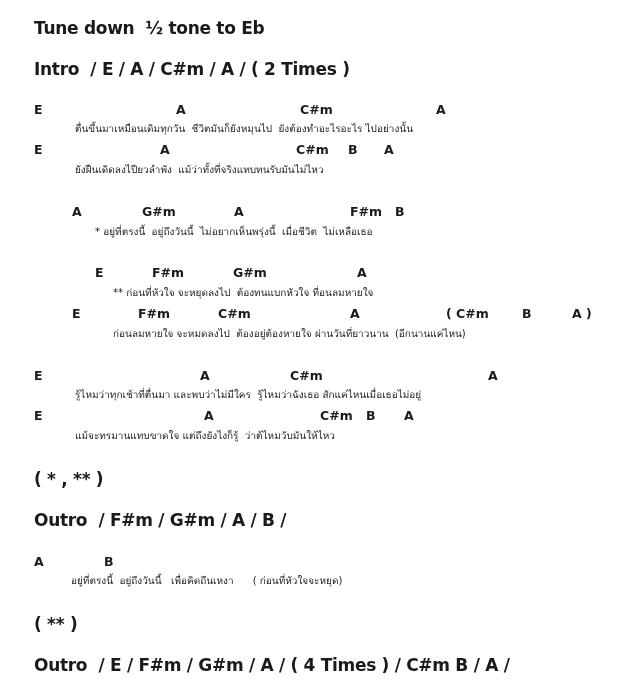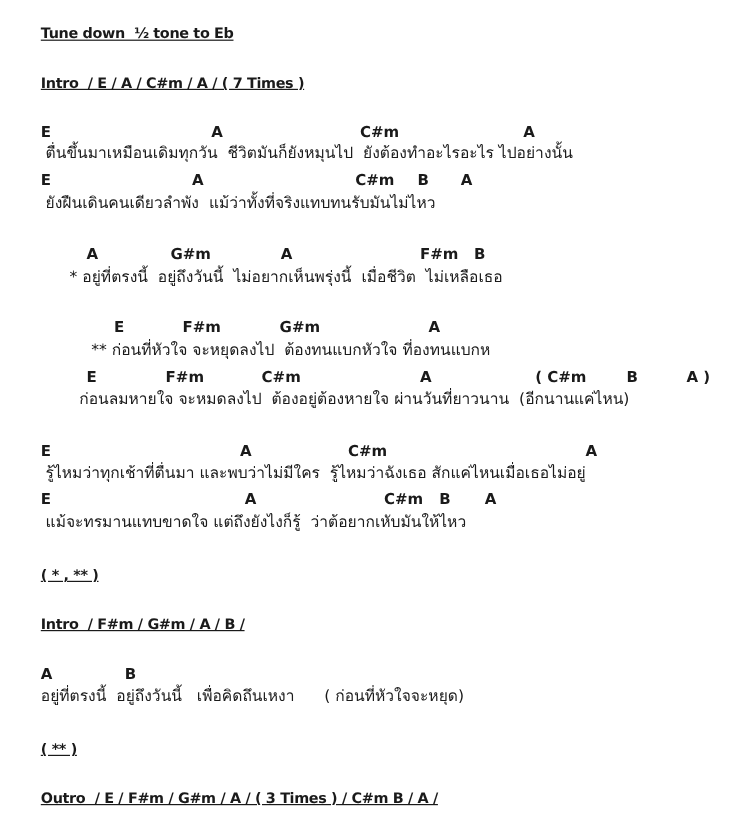--- a/index.html
+++ b/index.html
@@ -1,49 +1,49 @@
 <!DOCTYPE html>
 <html><head>
 <meta charset="utf-8">
 <style>
   html, body { margin: 0; padding: 0; background: #ffffff; }
   body { width: 620px; height: 700px; position: relative; overflow: hidden;
          font-family: "DejaVu Sans", "Liberation Sans", sans-serif; color: #1a1a1a; }
   .line { position: absolute; white-space: pre; line-height: 16px; }
-  .hdr { font-family: "DejaVu Sans", sans-serif; font-weight: bold; font-size: 12px; letter-spacing: -0.3px; text-decoration: underline; }
+  .hdr { font-family: "DejaVu Sans", sans-serif; font-weight: bold; font-size: 17px; letter-spacing: -0.3px; }
   .chord { font-weight: bold; font-size: 12.5px; }
-  .lyric { font-size: 13px; }
+  .lyric { font-size: 10px; margin-left: 37px; }
   .c { position: absolute; }
 </style>
 </head>
 <body>
 
 <div>
   <div class="line hdr" style="left:34px;top:20px">Tune down  ½ tone to Eb</div>
-  <div class="line hdr" style="left:34px;top:61px">Intro  / E / A / C#m / A / ( 7 Times )</div>
+  <div class="line hdr" style="left:34px;top:61px">Intro  / E / A / C#m / A / ( 2 Times )</div>
 
   <div class="line chord" style="left:0;top:102px;width:620px"><span class="c" style="left: 34px;">E</span><span class="c" style="left: 176px;">A</span><span class="c" style="left: 300px;">C#m</span><span class="c" style="left: 436px;">A</span></div>
   <div class="line lyric" style="left:38px;top:121px">ตื่นขึ้นมาเหมือนเดิมทุกวัน  ชีวิตมันก็ยังหมุนไป  ยังต้องทำอะไรอะไร ไปอย่างนั้น</div>
   <div class="line chord" style="left:0;top:142px;width:620px"><span class="c" style="left: 34px;">E</span><span class="c" style="left: 160px;">A</span><span class="c" style="left: 296px;">C#m</span><span class="c" style="left: 348px;">B</span><span class="c" style="left: 384px;">A</span></div>
-  <div class="line lyric" style="left:38px;top:162px">ยังฝืนเดินคนเดียวลำพัง  แม้ว่าทั้งที่จริงแทบทนรับมันไม่ไหว</div>
+  <div class="line lyric" style="left:38px;top:162px">ยังฝืนเดิดลงไปียวลำพัง  แม้ว่าทั้งที่จริงแทบทนรับมันไม่ไหว</div>
 
   <div class="line chord" style="left:0;top:204px;width:620px"><span class="c" style="left: 72px;">A</span><span class="c" style="left: 142px;">G#m</span><span class="c" style="left: 234px;">A</span><span class="c" style="left: 350px;">F#m</span><span class="c" style="left: 395px;">B</span></div>
   <div class="line lyric" style="left:58px;top:224px">* อยู่ที่ตรงนี้  อยู่ถึงวันนี้  ไม่อยากเห็นพรุ่งนี้  เมื่อชีวิต  ไม่เหลือเธอ</div>
 
   <div class="line chord" style="left:0;top:265px;width:620px"><span class="c" style="left: 95px;">E</span><span class="c" style="left: 152px;">F#m</span><span class="c" style="left: 233px;">G#m</span><span class="c" style="left: 357px;">A</span></div>
-  <div class="line lyric" style="left:76px;top:285px">** ก่อนที่หัวใจ จะหยุดลงไป  ต้องทนแบกหัวใจ ที่องทนแบกห</div>
+  <div class="line lyric" style="left:76px;top:285px">** ก่อนที่หัวใจ จะหยุดลงไป  ต้องทนแบกหัวใจ ที่อนลมหายใจ</div>
   <div class="line chord" style="left:0;top:306px;width:620px"><span class="c" style="left: 72px;">E</span><span class="c" style="left: 138px;">F#m</span><span class="c" style="left: 218px;">C#m</span><span class="c" style="left: 350px;">A</span><span class="c" style="left: 446px;">( C#m</span><span class="c" style="left: 522px;">B</span><span class="c" style="left: 572px;">A )</span></div>
-  <div class="line lyric" style="left:66px;top:326px">ก่อนลมหายใจ จะหมดลงไป  ต้องอยู่ต้องหายใจ ผ่านวันที่ยาวนาน  (อีกนานแค่ไหน)</div>
+  <div class="line lyric" style="left:76px;top:326px">ก่อนลมหายใจ จะหมดลงไป  ต้องอยู่ต้องหายใจ ผ่านวันที่ยาวนาน  (อีกนานแค่ไหน)</div>
 
   <div class="line chord" style="left:0;top:368px;width:620px"><span class="c" style="left: 34px;">E</span><span class="c" style="left: 200px;">A</span><span class="c" style="left: 290px;">C#m</span><span class="c" style="left: 488px;">A</span></div>
   <div class="line lyric" style="left:38px;top:387px">รู้ไหมว่าทุกเช้าที่ตื่นมา และพบว่าไม่มีใคร  รู้ไหมว่าฉังเธอ สักแค่ไหนเมื่อเธอไม่อยู่</div>
   <div class="line chord" style="left:0;top:408px;width:620px"><span class="c" style="left: 34px;">E</span><span class="c" style="left: 204px;">A</span><span class="c" style="left: 320px;">C#m</span><span class="c" style="left: 366px;">B</span><span class="c" style="left: 404px;">A</span></div>
-  <div class="line lyric" style="left:38px;top:428px">แม้จะทรมานแทบขาดใจ แต่ถึงยังไงก็รู้  ว่าต้อยากเหับมันให้ไหว</div>
+  <div class="line lyric" style="left:38px;top:428px">แม้จะทรมานแทบขาดใจ แต่ถึงยังไงก็รู้  ว่าต้ไหมวับมันให้ไหว</div>
 
   <div class="line hdr" style="left:34px;top:471px">( * , ** )</div>
-  <div class="line hdr" style="left:34px;top:512px">Intro  / F#m / G#m / A / B /</div>
+  <div class="line hdr" style="left:34px;top:512px">Outro  / F#m / G#m / A / B /</div>
 
   <div class="line chord" style="left:0;top:554px;width:620px"><span class="c" style="left: 34px;">A</span><span class="c" style="left: 104px;">B</span></div>
   <div class="line lyric" style="left:34px;top:573px">อยู่ที่ตรงนี้  อยู่ถึงวันนี้   เพื่อคิดถึนเหงา      ( ก่อนที่หัวใจจะหยุด)</div>
 
   <div class="line hdr" style="left:34px;top:616px">( ** )</div>
-  <div class="line hdr" style="left:34px;top:657px">Outro  / E / F#m / G#m / A / ( 3 Times ) / C#m B / A /</div>
+  <div class="line hdr" style="left:34px;top:657px">Outro  / E / F#m / G#m / A / ( 4 Times ) / C#m B / A /</div>
 </div>
 
 </body></html>

